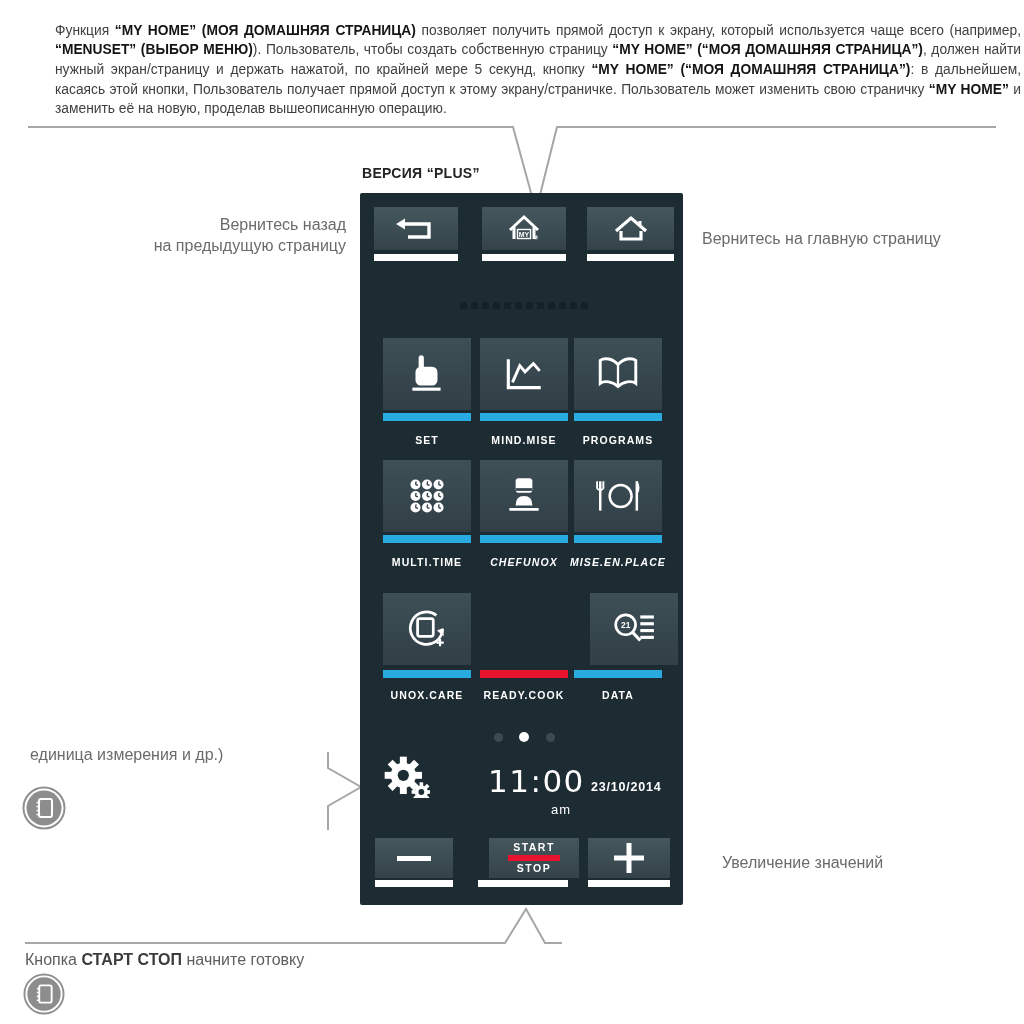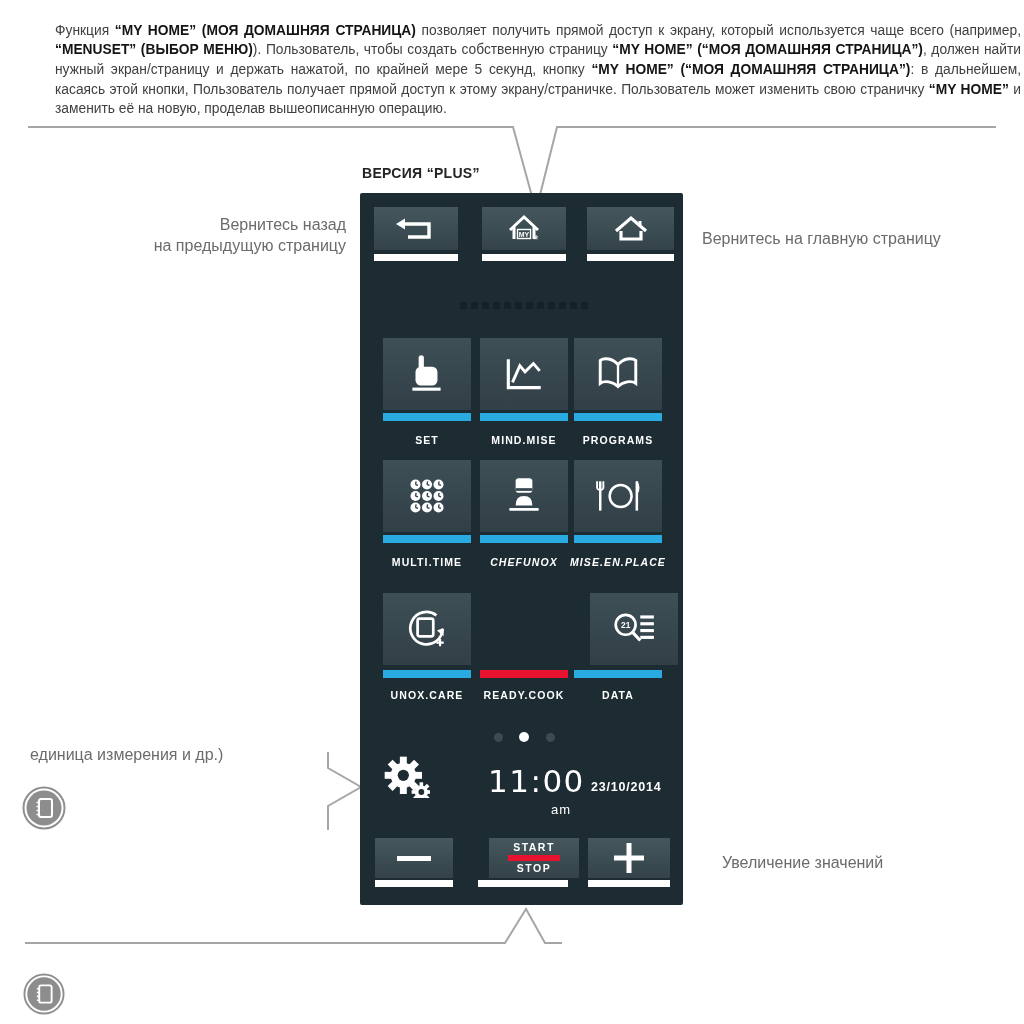--- a/index.html
+++ b/index.html
@@ -272,20 +272,21 @@
 
   <svg class="booklet" style="left:22px;top:786px;" width="44" height="44" viewBox="0 0 44 44">
     <circle cx="22" cy="22" r="20.5" fill="none" stroke="#8f8f8f" stroke-width="2"></circle>
     <circle cx="22" cy="22" r="17.5" fill="#8d8d8d"></circle>
     <rect x="17" y="13" width="13" height="18" rx="2" fill="none" stroke="#fff" stroke-width="2"></rect>
     <path d="M14.5,16.5 h3 M14.5,20.5 h3 M14.5,24.5 h3 M14.5,28.5 h3" stroke="#fff" stroke-width="1.6"></path>
   </svg>
 
   <div class="ann" style="left:722px;top:852px;">Увеличение значений</div>
 
+  <div class="caption" style="left:25px;top:951px;"><span>Кнопка </span><span class="b">СТАРТ СТОП</span><span> начните готовку</span></div>
 
   <svg class="booklet" style="left:23px;top:973px;" width="42" height="42" viewBox="0 0 44 44">
     <circle cx="22" cy="22" r="20.5" fill="none" stroke="#8f8f8f" stroke-width="2"></circle>
     <circle cx="22" cy="22" r="17.5" fill="#8d8d8d"></circle>
     <rect x="17" y="13" width="13" height="18" rx="2" fill="none" stroke="#fff" stroke-width="2"></rect>
     <path d="M14.5,16.5 h3 M14.5,20.5 h3 M14.5,24.5 h3 M14.5,28.5 h3" stroke="#fff" stroke-width="1.6"></path>
   </svg>
 
 </div>
 

